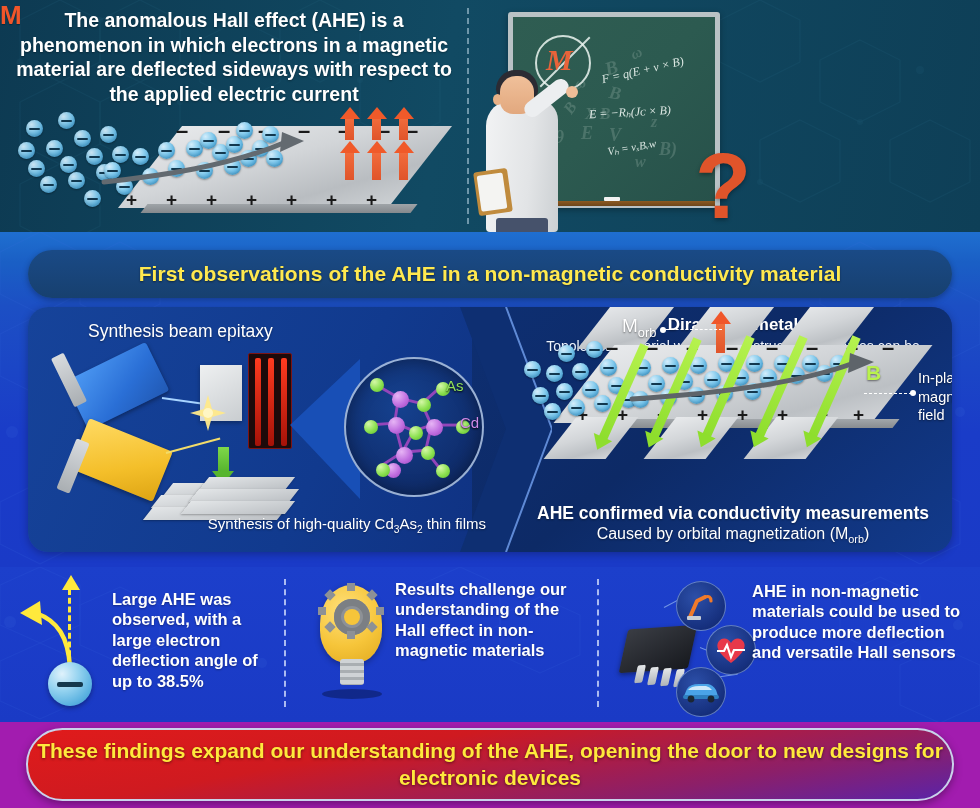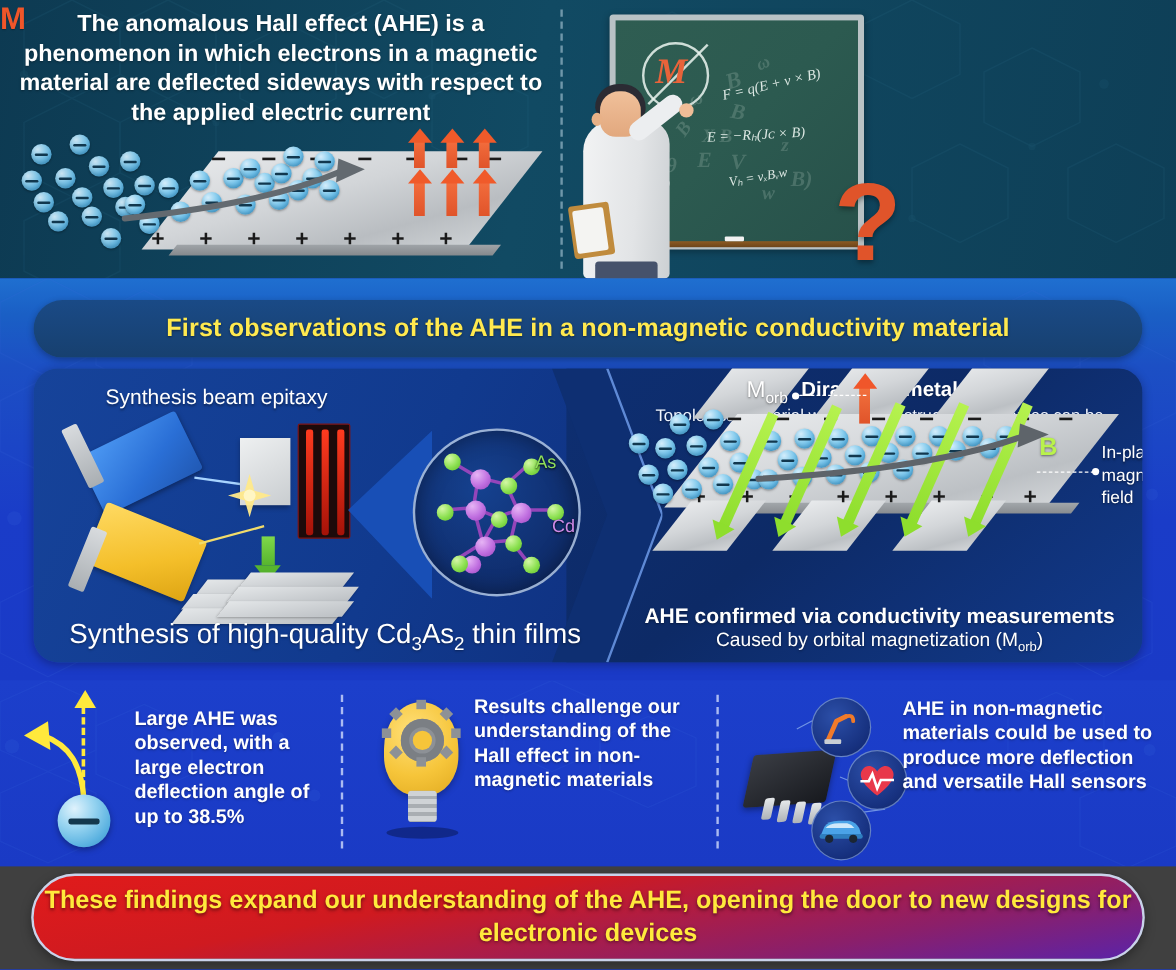--- a/index.html
+++ b/index.html
@@ -175,22 +175,22 @@
     background: linear-gradient(140deg,#0e2f72 0%, #0d2a66 45%, #123a8c 100%);
   }
   .chevron {
     position:absolute; left:432px; top:0; width:92px; height:245px;
   }
   .lbl-mbe {
     position:absolute; left:60px; top:14px; width:300px; text-align:left;
     color:#fff; font-size:17.5px; text-shadow:0 1px 2px rgba(0,0,0,.4);
   }
   .lbl-synth {
-    position:absolute; left:28px; top:208px; width:430px; text-align:center;
-    color:#fff; font-size:23px; text-shadow:0 1px 2px rgba(0,0,0,.4);
+    position:absolute; left:28px; top:208px; width:430px; text-align:right;
+    color:#fff; font-size:15px; text-shadow:0 1px 2px rgba(0,0,0,.4);
   }
   .lbl-dirac {
     position:absolute; left:500px; top:8px; width:410px; text-align:center;
     color:#fff; font-size:17px; font-weight:bold; text-shadow:0 1px 2px rgba(0,0,0,.4);
   }
   .lbl-dirac-sub {
     position:absolute; left:490px; top:30px; width:430px; text-align:center;
     color:#eef4ff; font-size:14px; line-height:1.3; text-shadow:0 1px 2px rgba(0,0,0,.4);
   }
   .lbl-ahe-conf {
@@ -240,21 +240,21 @@
   .crystal-bubble {
     position:absolute; left:316px; top:50px; width:140px; height:140px;
     border-radius:50%; border:2px solid rgba(200,220,245,.75);
     background: radial-gradient(circle at 40% 35%, #15418f 0%, #102f70 60%, #0c2459 100%);
     box-shadow: inset 0 0 18px rgba(0,0,0,.35);
   }
   .atom { position:absolute; border-radius:50%; }
   .atom.cd { background: radial-gradient(circle at 33% 28%, #e6b4f5, #c06fe0 55%, #9b46bd 100%); }
   .atom.as { background: radial-gradient(circle at 33% 28%, #d4f7a6, #8ae04f 55%, #5fbb2b 100%); }
   .lbl-as { position:absolute; left:100px; top:18px; color:#90e05a; font-size:15px; text-shadow:0 1px 2px #000;}
-  .lbl-cd { position:absolute; left:114px; top:71px; color:#cf8ae8; font-size:15px; text-shadow:0 1px 2px #000;}
+  .lbl-cd { position:absolute; left:114px; top:55px; color:#cf8ae8; font-size:15px; text-shadow:0 1px 2px #000;}
 
   
   .rplate {
     position:absolute; background: linear-gradient(160deg,#e8eaec 0%,#d3d6d9 45%,#bcc0c4 78%,#d2d5d8 100%);
     transform: skewX(-38deg);
   }
   .rplate-edge { position:absolute; background: linear-gradient(180deg,#a2a7ab,#888c90); transform: skewX(-38deg); }
   .b-arrow { position:absolute; width:9px; background: linear-gradient(180deg,#b6f24f,#8ede2d); transform-origin: top center; }
   .b-arrow::after {
     content:''; position:absolute; left:-6px; bottom:-13px;
@@ -327,21 +327,21 @@
     position:absolute; width:50px; height:50px; border-radius:50%;
     background: radial-gradient(circle at 38% 32%, #2c4fa8, #16307e 70%, #102461 100%);
     border:1.5px solid rgba(160,190,240,.55);
     display:flex; align-items:center; justify-content:center;
   }
   .iline { position:absolute; border-top:1.4px solid rgba(150,185,240,.7); transform-origin:left center; }
 
   
   .red-wrap {
     position:absolute; left:0; top:722px; width:980px; height:86px;
-    background:#404040;
+    background:#a21caf;
   }
   .red-banner {
     position:absolute; left:26px; top:6px; width:928px; height:73px;
     border-radius:37px;
     background: linear-gradient(170deg,#e01b1b 0%,#cf1a20 35%,#8b1f6a 75%,#5b23a8 100%);
     border:2px solid #c9d2ea;
     display:flex; align-items:center; justify-content:center; text-align:center;
     box-shadow: 0 3px 9px rgba(0,0,0,.35);
   }
   .red-text {

